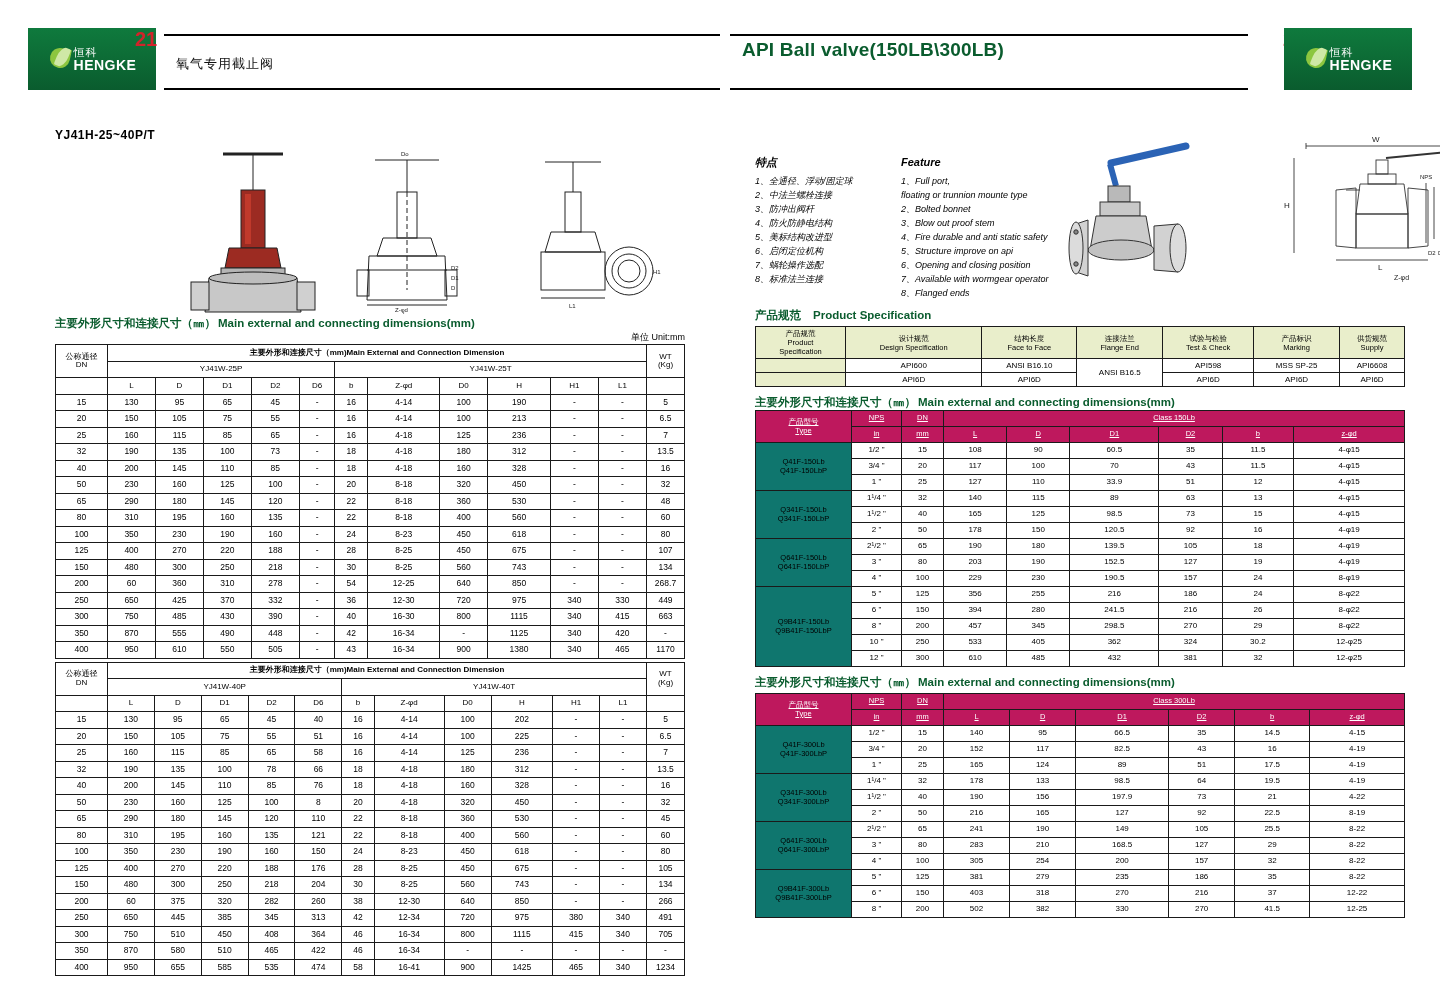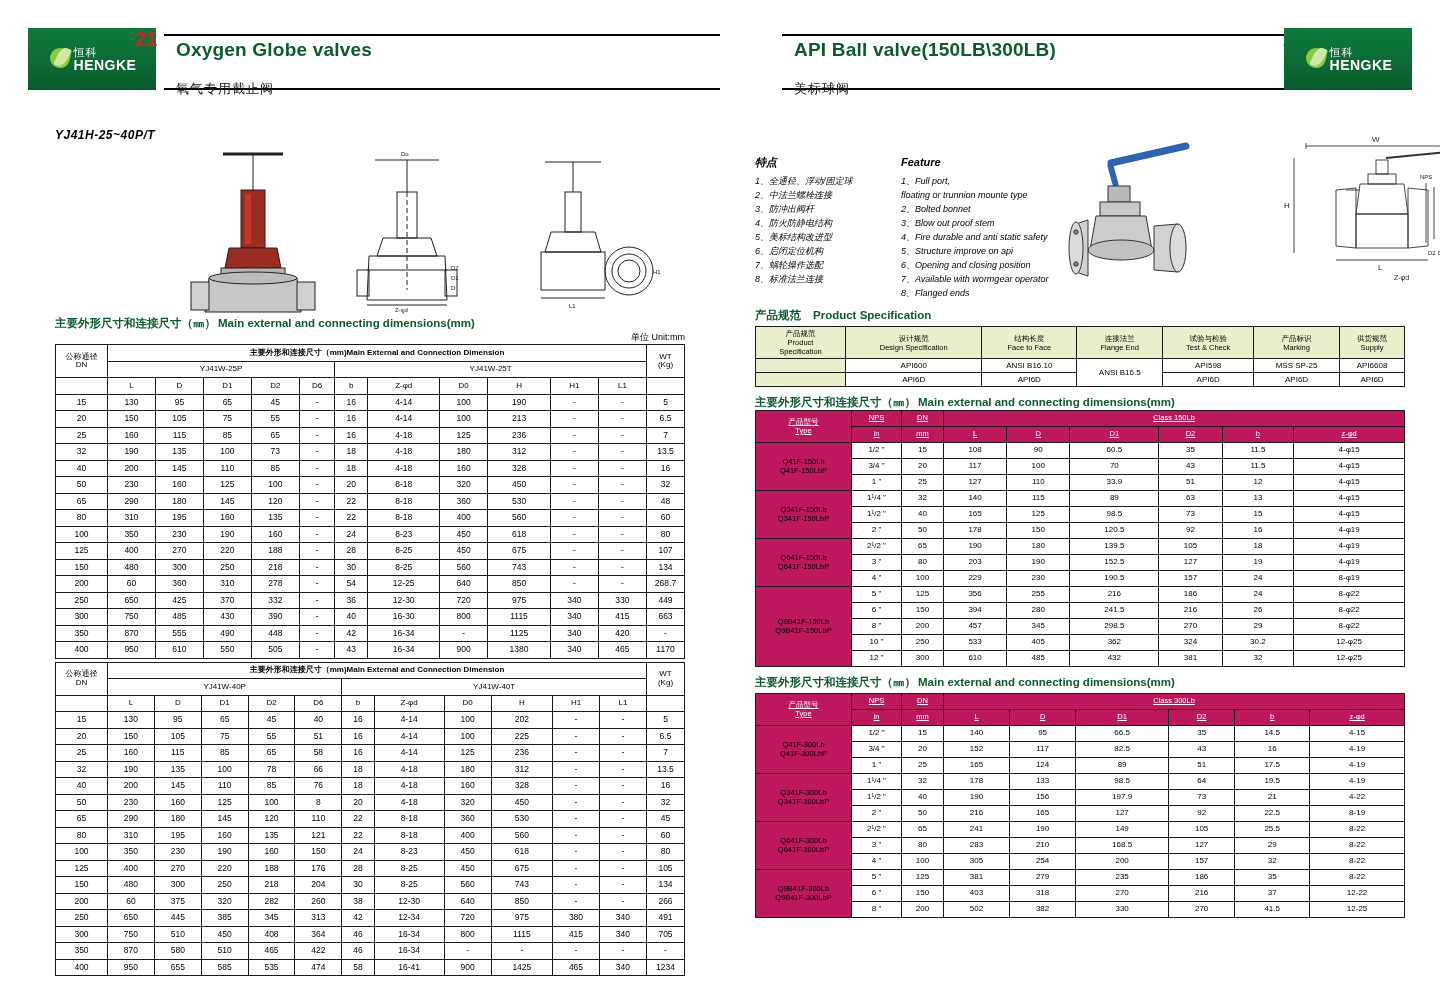--- a/index.html
+++ b/index.html
@@ -46,29 +46,29 @@
   }
   .page-num-left { left:128px; }
   .page-num-right { right:128px; }
 
   .title-bar {
     position:absolute; top:34px; height:56px;
     border-top:2px solid #000; border-bottom:2px solid #000;
     padding-left:12px;
   }
   .title-left { left:164px; width:556px; }
-  .title-right { left:782px; width:518px; }
+  .title-right { left:730px; width:518px; }
   .title-en { font-size:19px; font-weight:bold; color:#0a5c2e; letter-spacing:0.2px; margin-top:3px; }
   .title-cn { font-size:13px; color:#111; margin-top:19px; letter-spacing:1px; }
 
   
   .col-left { position:absolute; left:55px; top:128px; width:630px; }
   .col-right { position:absolute; left:755px; top:128px; width:650px; }
 
-  .model-label { font-size:12px; font-weight:bold; letter-spacing:0.5px;font-style:italic; }
+  .model-label { font-size:12px; font-weight:bold; letter-spacing:0.5px; }
 
   
   .fig { position:relative; }
   svg { display:block; }
 
   
   .sec-head {
     font-size:11.5px; font-weight:bold; color:#0a5c2e;
     display:flex; align-items:baseline; gap:2px;
   }
@@ -85,21 +85,21 @@
     border:1px solid #1a1a1a; padding:0; height:16.5px;
     font-weight:normal; line-height:1.05;
   }
   table.dim th { background:#ffffff; font-size:8px; }
   table.dim th.hd { font-weight:bold; }
 
   
   table.gt { border-collapse:collapse; width:100%; font-size:8px; text-align:center; }
   table.gt th, table.gt td { border:1px solid #1a1a1a; height:16px; padding:0 1px; font-weight:normal; line-height:1.1; }
   table.gt thead th { background:#be185d; color:#ffffff; font-size:7.5px;text-decoration:underline; }
-  table.gt tbody td.typecell { background:#be185d; text-align:center; font-size:7.5px; }
+  table.gt tbody td.typecell { background:#0f766e; text-align:center; font-size:7.5px; }
 
   table.spec { border-collapse:collapse; width:100%; font-size:8px; text-align:center; }
   table.spec th, table.spec td { border:1px solid #1a1a1a; padding:2px 1px; font-weight:normal; }
   table.spec thead th { background:#e9eecb; font-size:7.5px; line-height:1.2; }
   table.spec td.leftcell { background:#e9eecb; font-size:7.5px; }
 
   .feature-wrap { display:flex; gap:26px; font-size:9px; line-height:1.55; }
   .feature-col { width:120px;font-style:italic; }
   .feature-title { font-weight:bold; font-size:11px; margin-bottom:4px; }
   .feature-title-en { font-weight:bold; font-size:11px; margin-bottom:4px; }
@@ -117,27 +117,25 @@
         <div class="logo-text">
           <div class="logo-cn">恒科</div>
           <div class="logo-en">HENGKE</div>
         </div>
       </div>
     </div>
 
     <div class="page-num page-num-left">21</div>
 
     <div class="title-bar title-left">
-      <div class="title-en">Oxygen Globe valves</div>
       <div class="title-cn">氧气专用截止阀</div>
     </div>
 
     <div class="title-bar title-right">
       <div class="title-en">API Ball valve(150LB\300LB)</div>
-      <div class="title-cn">美标球阀</div>
     </div>
 
     <div class="page-num page-num-right">22</div>
 
     <div class="logo-block logo-right">
       <div class="logo-inner">
         <div class="logo-mark"></div>
         <div class="logo-text">
           <div class="logo-cn">恒科</div>
           <div class="logo-en">HENGKE</div>

